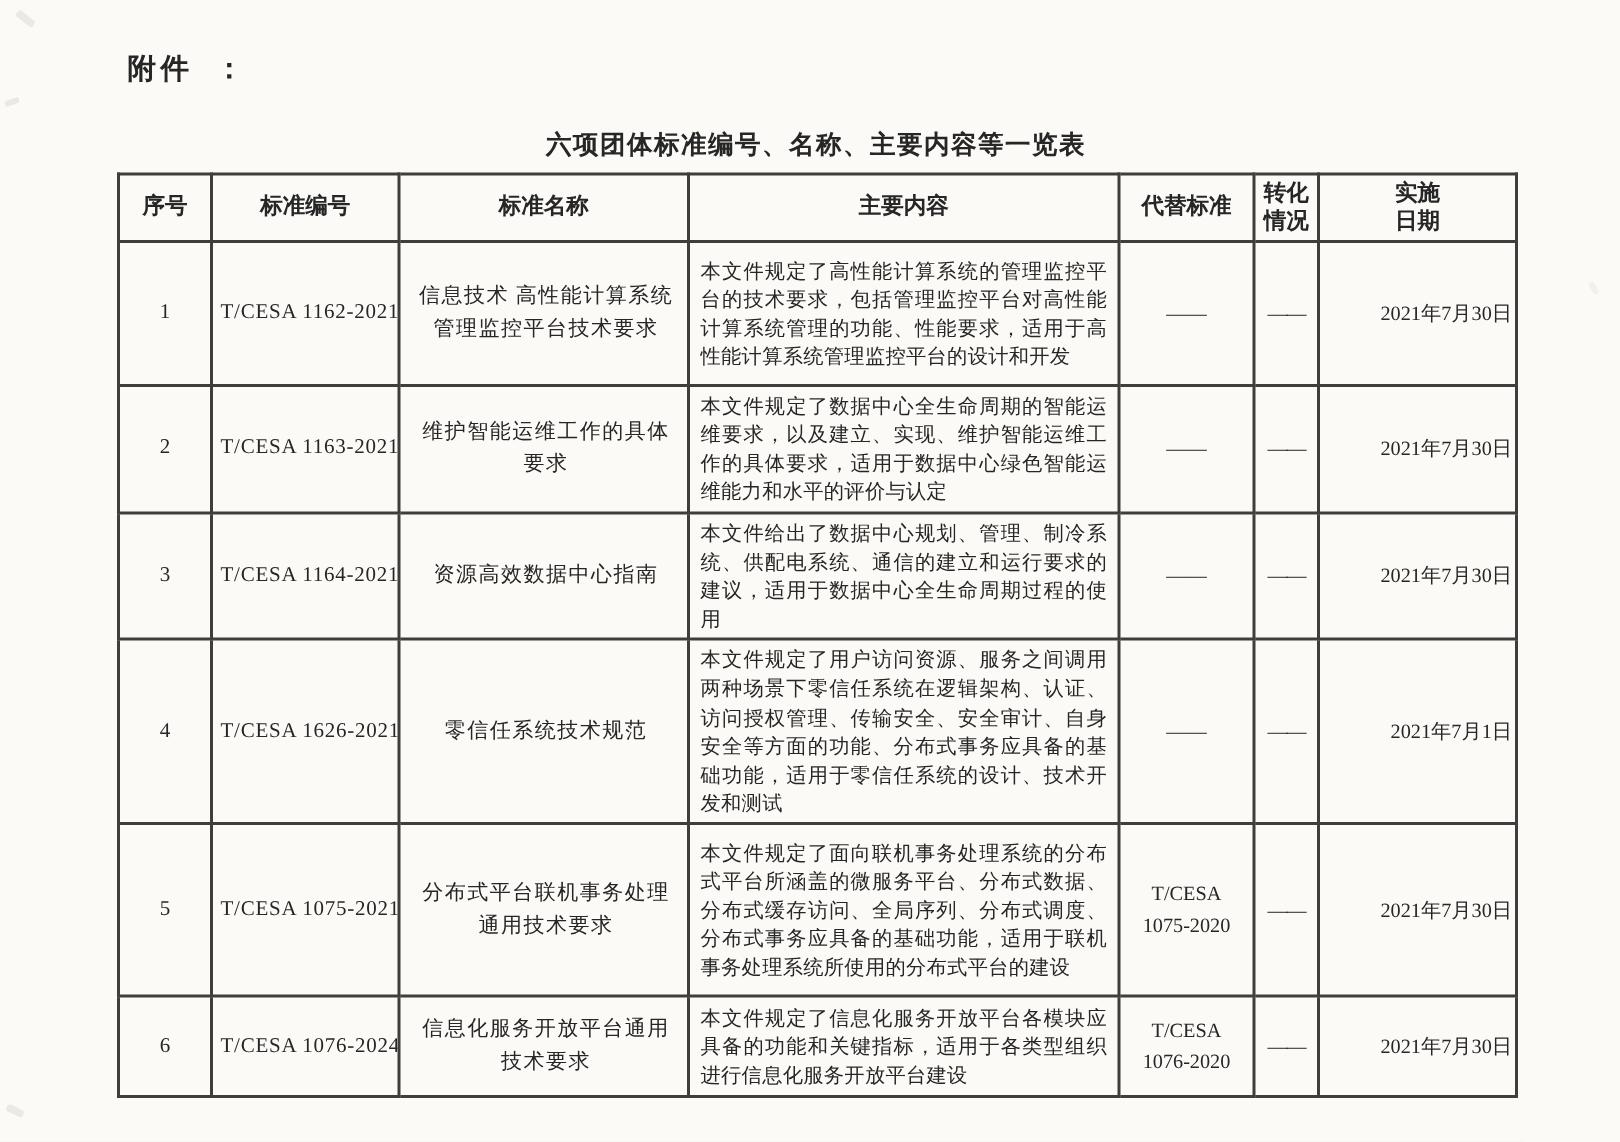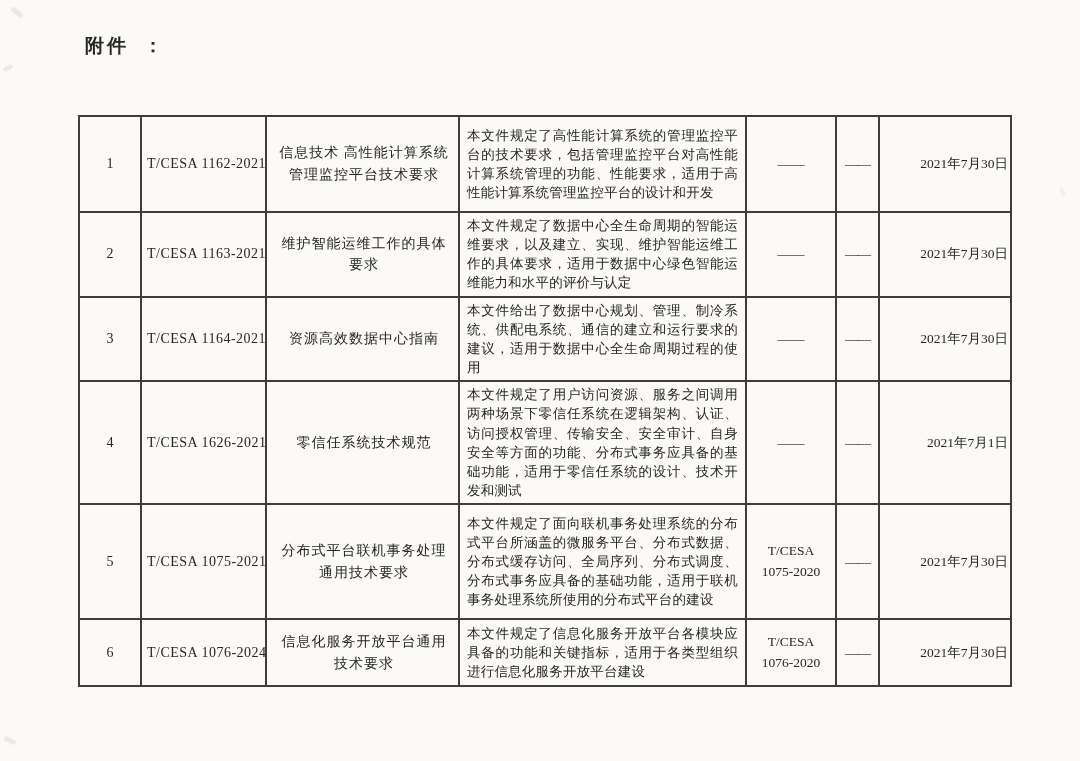--- a/index.html
+++ b/index.html
@@ -127,32 +127,44 @@
 
 <div class="page">
 
   <div class="scan-artifact artifact-1"></div>
   <div class="scan-artifact artifact-2"></div>
   <div class="scan-artifact artifact-3"></div>
   <div class="scan-artifact artifact-4"></div>
 
   <div class="attachment-label">附件 ：</div>
 
+  <div class="doc-title">六项团体标准编号、名称、主要内容等一览表</div>
 
   <table class="standards">
     <colgroup>
       <col style="width:62px">
       <col style="width:125px">
       <col style="width:193px">
       <col style="width:287px">
       <col style="width:90px">
       <col style="width:43px">
       <col style="width:132px">
     </colgroup>
     <tbody>
+      <tr class="hrow">
+        <th>序号</th>
+        <th>标准编号</th>
+        <th>标准名称</th>
+        <th>主要内容</th>
+        <th>代替标准</th>
+        <th>转化
+情况</th>
+        <th>实施
+日期</th>
+      </tr>
 
       <tr class="r1">
         <td class="cell-no">1</td>
         <td class="cell-code">T/CESA 1162-2021</td>
         <td class="cell-name">信息技术 高性能计算系统管理监控平台技术要求</td>
         <td class="cell-content">本文件规定了高性能计算系统的管理监控平台的技术要求，包括管理监控平台对高性能计算系统管理的功能、性能要求，适用于高性能计算系统管理监控平台的设计和开发</td>
         <td class="cell-replaced">——</td>
         <td class="cell-conversion">——</td>
         <td class="cell-date">2021年7月30日</td>
       </tr>

